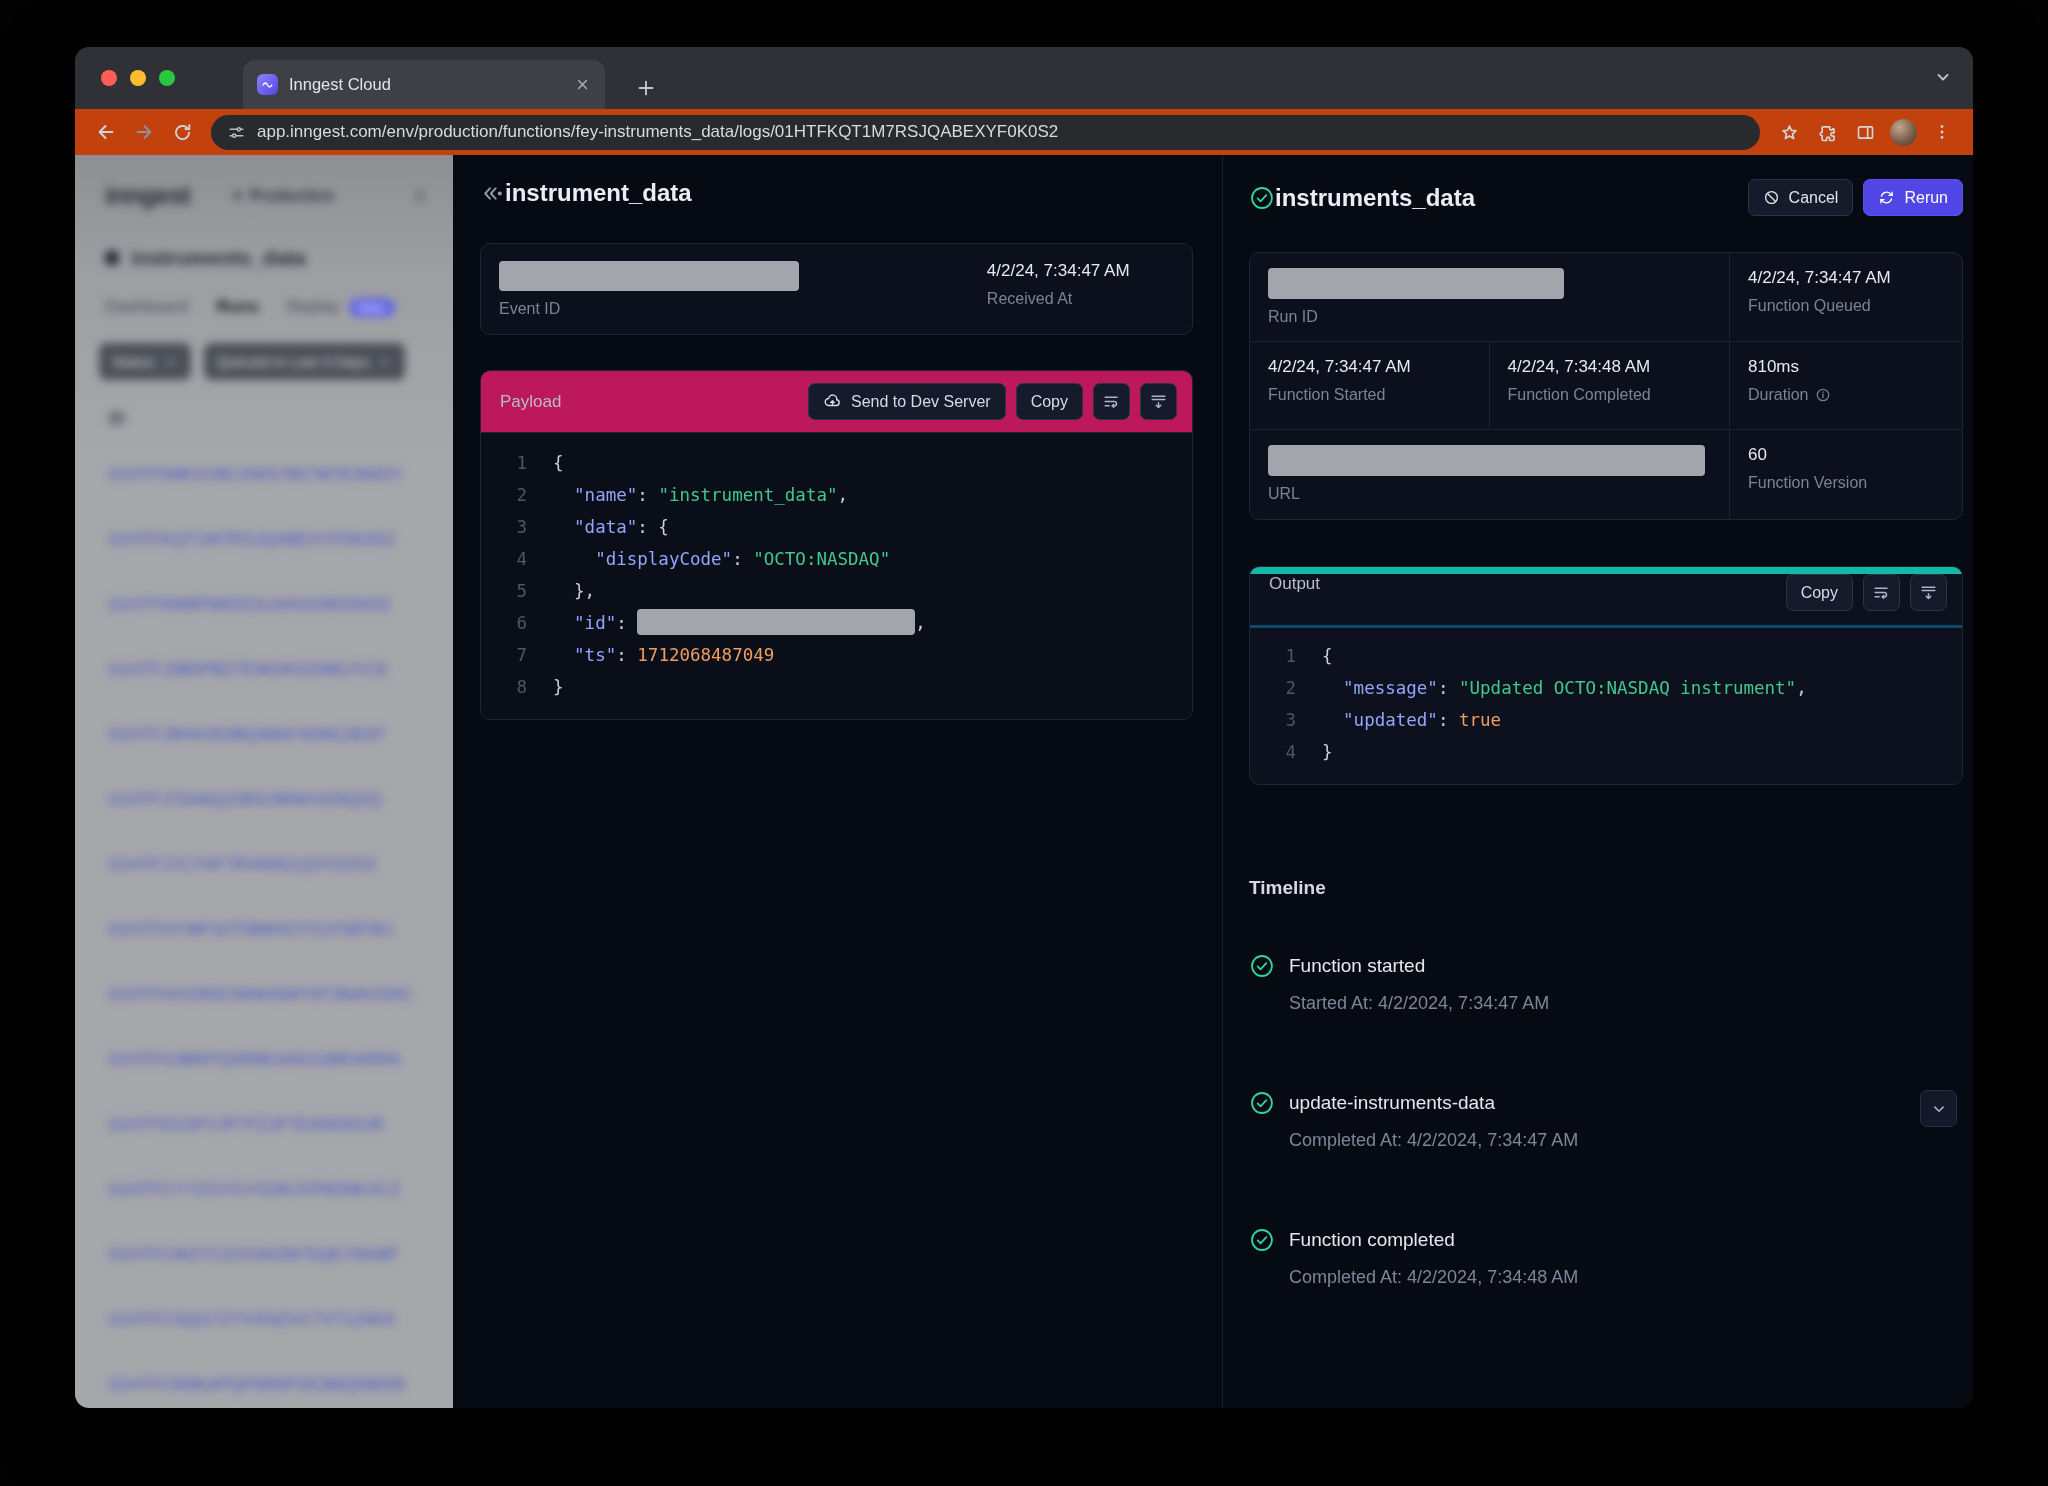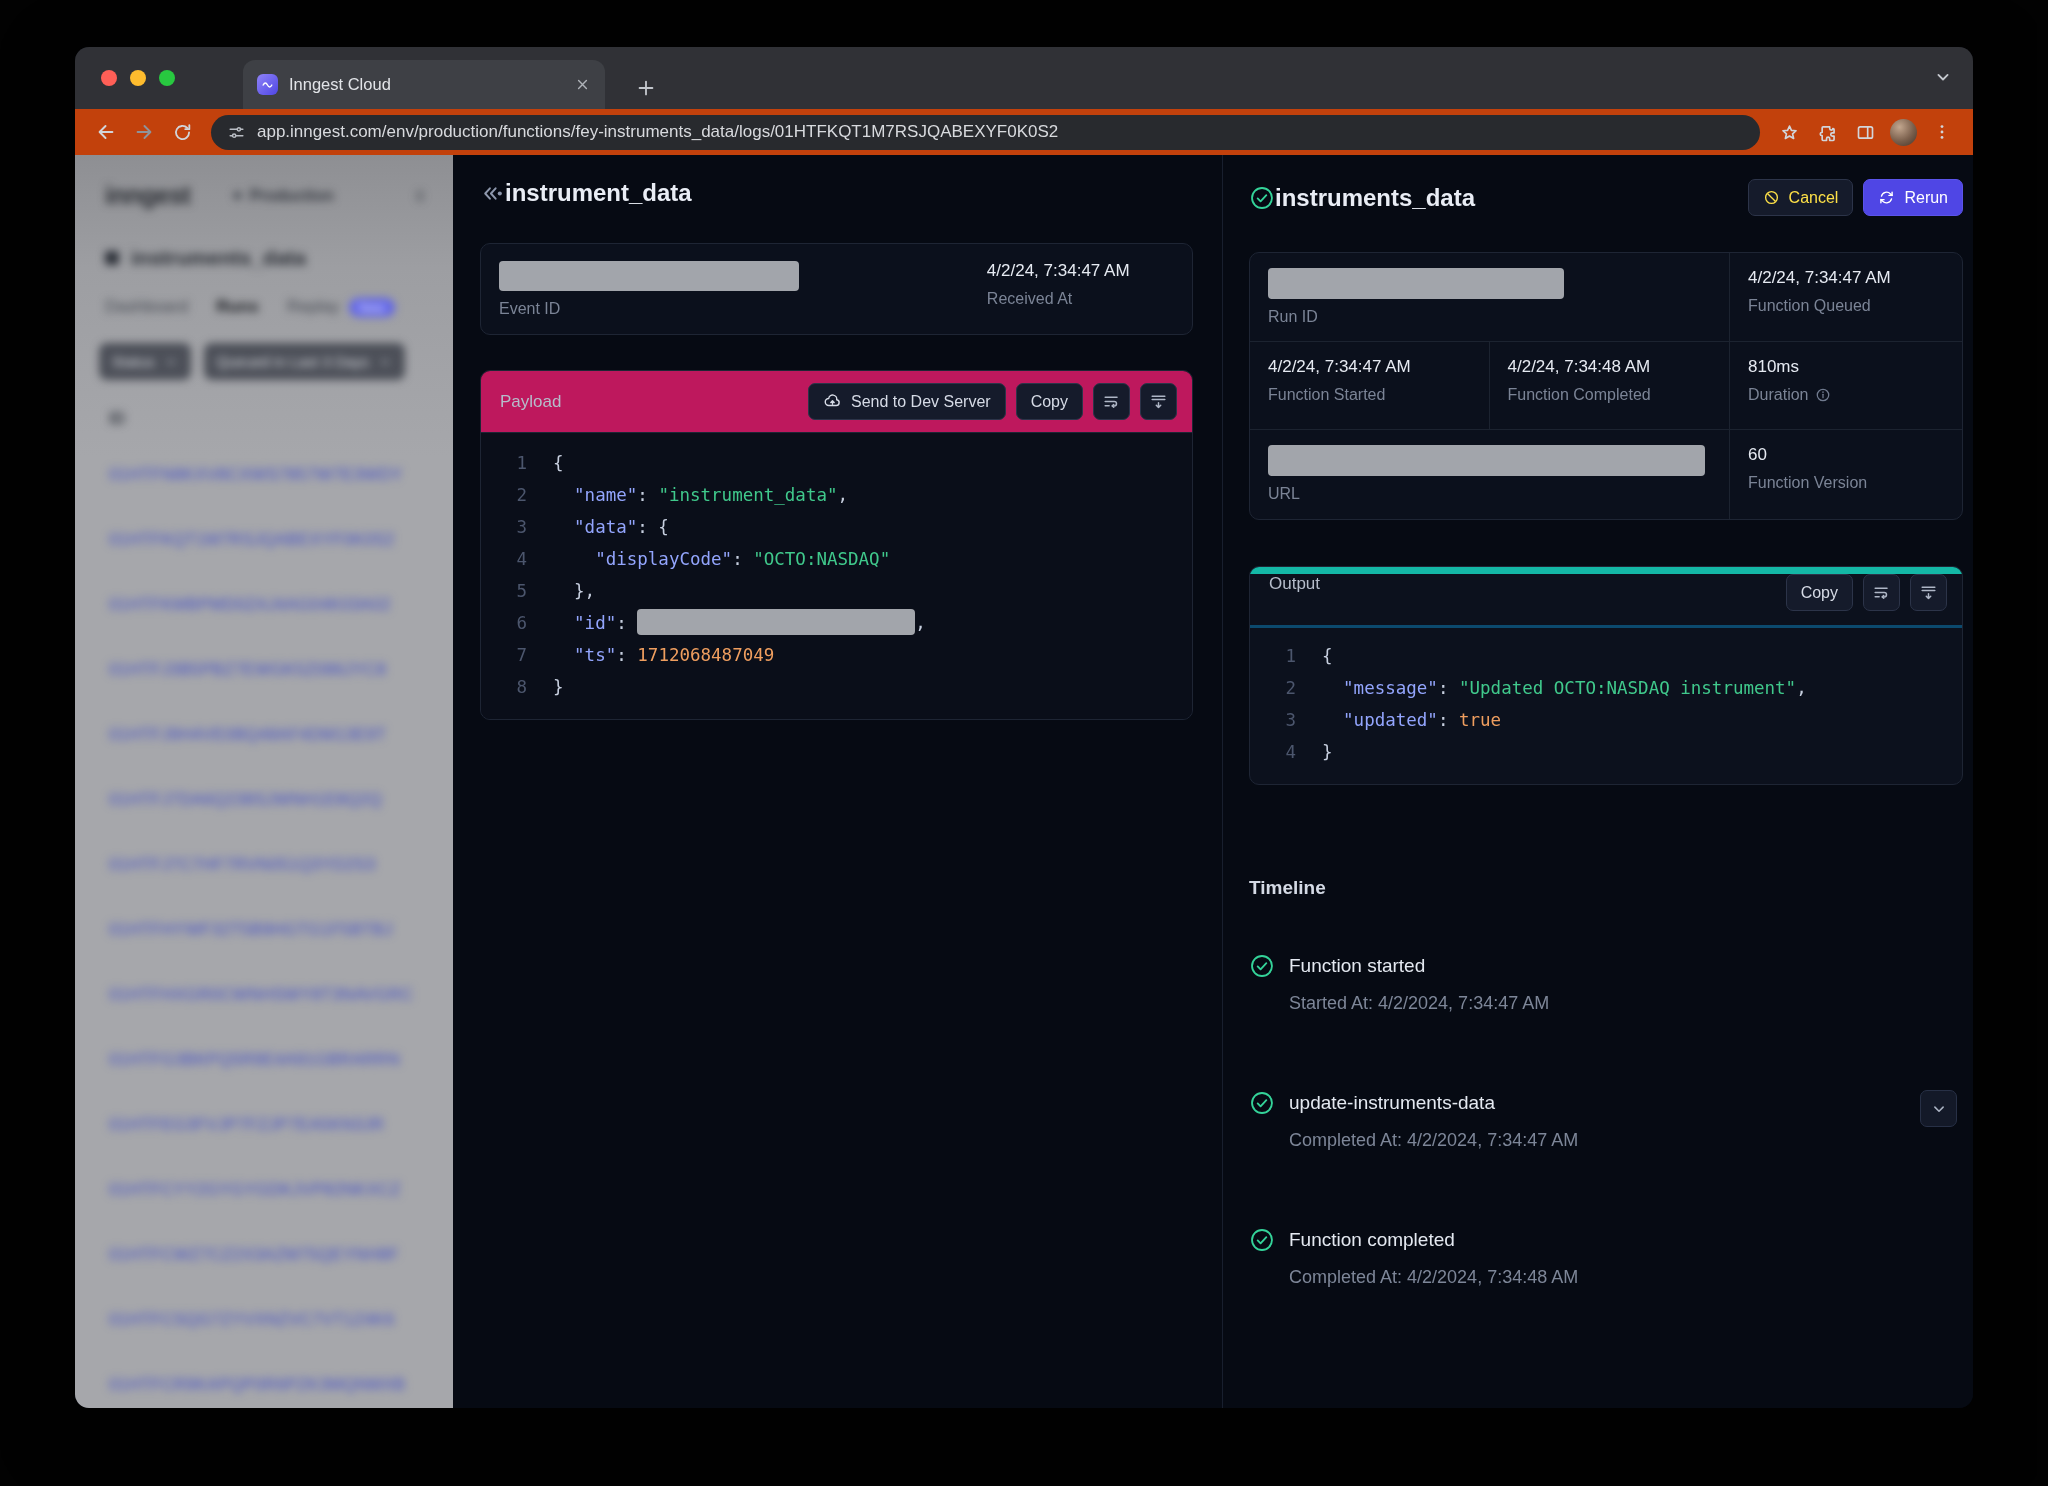--- a/index.html
+++ b/index.html
@@ -88,21 +88,21 @@
   .redact-eventid{width:300px;height:30px;margin-bottom:9px;}
   .codecard{margin-top:35px;overflow:hidden;}
   .code-header{height:62px;display:flex;align-items:center;gap:10px;padding:0 15px;
                background:#be185d;border-bottom:1px solid #1e2534;}
   .code-title{font-size:17px;color:#b6bdcb;margin-left:4px;}
   .code-body{padding:14px 0 16px;background:#0a0e19;}
 
   
   .right{flex:1;padding:0 10px 0 26px;}
   .check{color:#34d399;display:flex;flex:none;}
-  .btn-cancel{color:#fde047;}
+  .btn-cancel{color:#e5e5e5;}
   .btn-rerun{background:#4f46e5;border-color:#5b54ea;color:#fff;}
   .right .panel-title{flex:1;}
   .details-card{margin-top:36px;height:268px;display:grid;grid-template-columns:1fr 232px;
                 grid-template-rows:1fr 1fr 1fr;overflow:hidden;}
   .dc-cell{padding:15px 18px 0;}
   .dc-l{border-right:1px solid #1c2330;}
   .dc-bb{border-bottom:1px solid #1c2330;}
   .dc-split{display:grid;grid-template-columns:1fr 1fr;padding:0;}
   .dc-split .dc-cell:first-child{border-right:1px solid #1c2330;}
   .redact-runid{width:296px;height:31px;margin-bottom:9px;}

